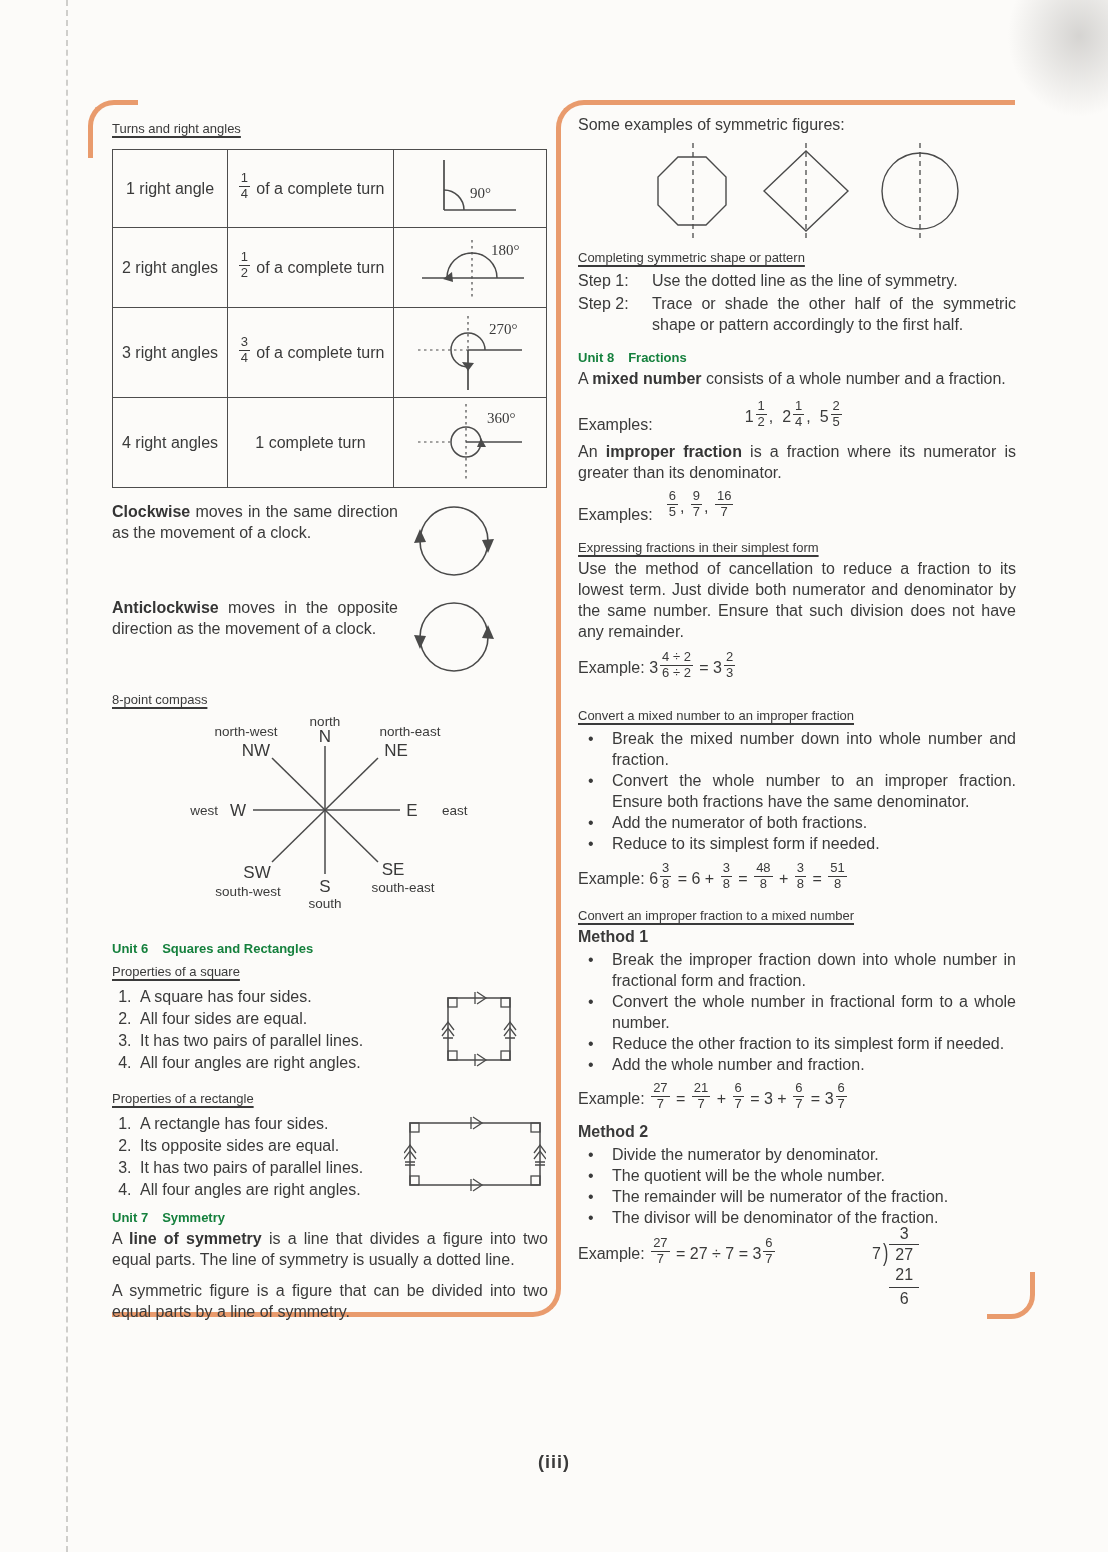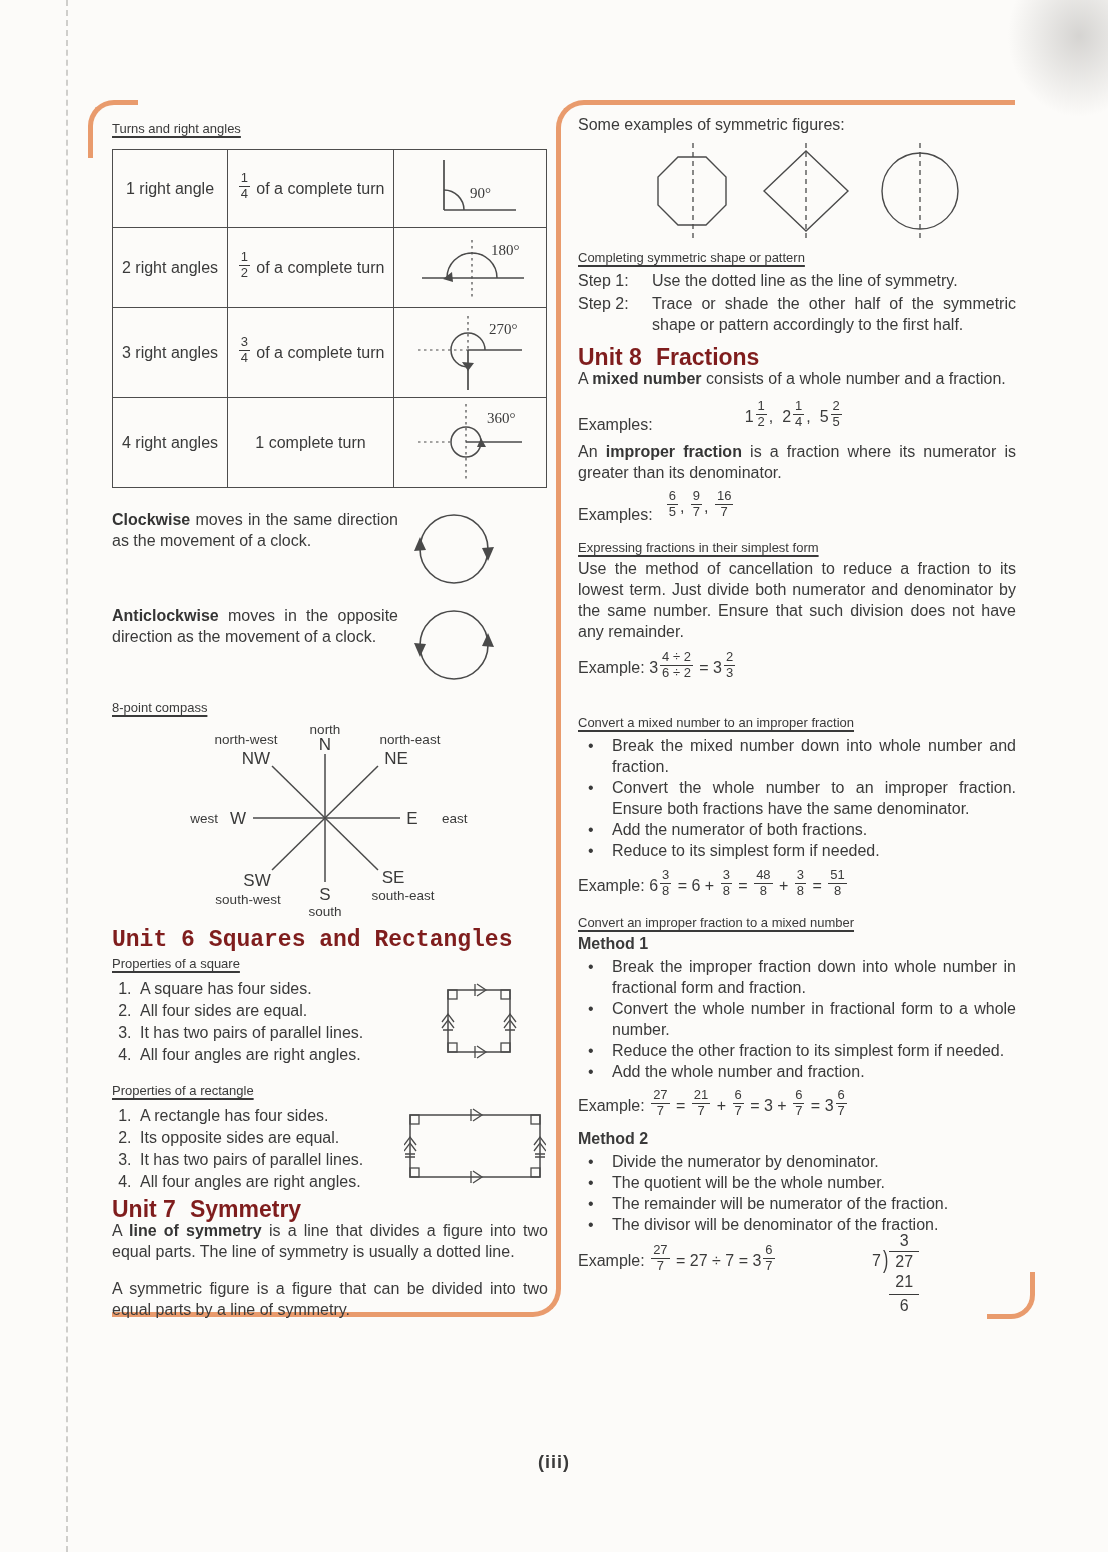--- a/index.html
+++ b/index.html
@@ -19,42 +19,42 @@
   .frame-bottom { position:absolute; left:112px; top:1270px; width:449px; height:47px;
     border-bottom:5px solid #e99b6d; border-right:5px solid #e99b6d; border-bottom-right-radius:28px; }
   .corner-br { position:absolute; left:987px; top:1272px; width:48px; height:47px;
     border-bottom:5px solid #e99b6d; border-right:5px solid #e99b6d; border-bottom-right-radius:24px; }
 
   .col { position:absolute; font-size:16px; line-height:21px; }
   #left-col  { left:112px; top:118px; width:436px; }
   #right-col { left:578px; top:114px; width:438px; }
 
   .u-head { font-size:13px; text-decoration:underline; text-underline-offset:3px; text-decoration-thickness:1.5px; }
-  .unit-head { color:#7f1d1d; font-weight:bold; font-size:23px; }
+  .unit-head { color:#15803d; font-weight:bold; font-size:13px; }
   .unit-head .unit-no { margin-right:14px; }
   .just { text-align:justify; }
   b { color:#353535; }
 
   
   table.turns { border-collapse:collapse; margin-top:10px; }
   table.turns td { border:1.6px solid #4d4d4d; padding:0; vertical-align:middle; }
   td.c1 { width:115px; text-align:center; }
   td.c2 { width:166px; }
   td.c3 { width:153px; text-align:right;font-family:Liberation Serif, serif; }
   .turn-cell { display:flex; align-items:center; justify-content:center; min-height:100%; }
   tr.r1 td{ height:77px; } tr.r2 td{ height:80px; } tr.r3 td{ height:85px; } tr.r4 td{ height:83px; }
 
   
   .frac { display:inline-flex; flex-direction:column; align-items:center; vertical-align:middle;
           font-size:13px; line-height:1.15; margin:0 2px; transform:translateY(-2px); }
   .frac .fn { border-bottom:1.5px solid #3a3a3a; padding:0 2px; }
   .math-line { display:flex; align-items:center; min-height:38px; font-size:16px; }
 
   
-  .rot-block { position:relative; margin-top:21px; min-height:88px; }
+  .rot-block { position:relative; margin-top:13px; min-height:88px; }
   .rot-block p { width:286px; }
   .rot-circle { position:absolute; right:52px; top:-2px; }
 
   .diagram-svg text { font-size:15px; fill:#3a3a3a; }
 
   
   ol.props { margin:4px 0 0 0; padding-left:24px; }
   ol.props li { line-height:22px; padding-left:4px; }
   .props-block { position:relative; }
   .sq-svg { position:absolute; right:28px; top:2px; }
@@ -232,21 +232,21 @@
         <text x="236" y="44">NE</text>
         <text x="252" y="104">E</text>
         <text x="233" y="163">SE</text>
         <text x="165" y="180">S</text>
         <text x="97" y="166">SW</text>
         <text x="78" y="104">W</text>
         <text x="96" y="44">NW</text>
       </g>
     </svg>
 
-    <div class="unit-head" style="margin-top:12px;font-family:Liberation Mono, monospace;">
+    <div class="unit-head" style="margin-top:28px;">
       <span class="unit-no">Unit 6</span><span>Squares and Rectangles</span>
     </div>
 
     <div class="u-head" style="margin-top:2px;">Properties of a square</div>
     <div class="props-block" style="min-height:96px;">
       <ol class="props">
         <li>A square has four sides.</li>
         <li>All four sides are equal.</li>
         <li>It has two pairs of parallel lines.</li>
         <li>All four angles are right angles.</li>
@@ -286,21 +286,21 @@
           <path d="M0,38 L6,30 L12,38 M0,44 L6,36 L12,44 M1,47 H11 M1,50 H11"></path>
           <path d="M130,38 L136,30 L142,38 M130,44 L136,36 L142,44 M131,47 H141 M131,50 H141"></path>
         </g>
       </svg>
     </div>
 
     <div class="unit-head" style="margin-top:2px;">
       <span class="unit-no">Unit 7</span><span>Symmetry</span>
     </div>
     <p class="just"><span>A </span><b>line of symmetry</b><span> is a line that divides a figure into two equal parts. The line of symmetry is usually a dotted line.</span></p>
-    <p class="just" style="margin-top:16px;">A symmetric figure is a figure that can be divided into two equal parts by a line of symmetry.</p>
+    <p class="just" style="margin-top:10px;">A symmetric figure is a figure that can be divided into two equal parts by a line of symmetry.</p>
   </div>
 
   <div id="right-col" class="col">
 
     <div>Some examples of symmetric figures:</div>
 
     <div class="shapes-row">
       <svg width="88" height="104" viewBox="0 0 88 104">
         <polygon points="28,18 56,18 76,38 76,66 56,86 28,86 8,66 8,38" stroke="#4a4a4a" stroke-width="1.4" fill="none"></polygon>
         <line x1="43" y1="4" x2="43" y2="100" stroke="#4a4a4a" stroke-width="1.3" stroke-dasharray="5,4"></line>
@@ -386,21 +386,21 @@
           <span class="fd">6 ÷ 2</span>
         </span>
         <span style="white-space: pre;"> = </span>
         <span style="white-space: pre;">3</span>
         <span class="frac">
           <span class="fn">2</span>
           <span class="fd">3</span>
         </span>
       </div>
 
-    <div class="u-head" style="margin-top:24px;">Convert a mixed number to an improper fraction</div>
+    <div class="u-head" style="margin-top:17px;">Convert a mixed number to an improper fraction</div>
     <ul class="bullets">
       <li>Break the mixed number down into whole number and fraction.</li>
       <li>Convert the whole number to an improper fraction. Ensure both fractions have the same denominator.</li>
       <li>Add the numerator of both fractions.</li>
       <li>Reduce to its simplest form if needed.</li>
     </ul>
     <div class="math-line" style="margin-top:5px;">
         <span style="white-space: pre;">Example: </span>
         <span style="white-space: pre;">6</span>
         <span class="frac">

